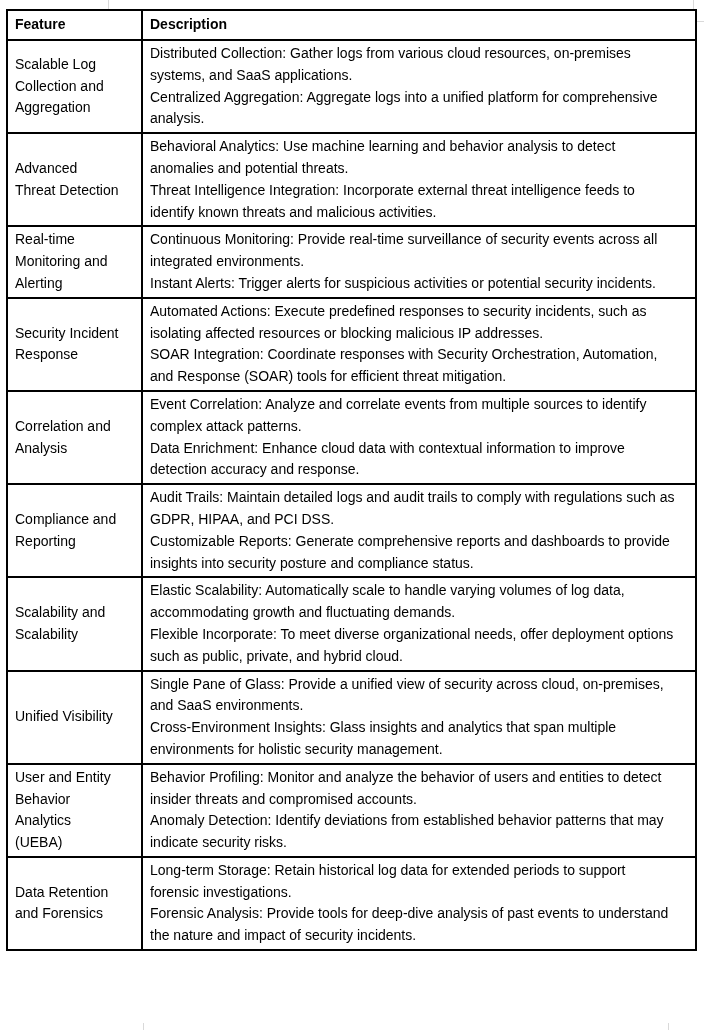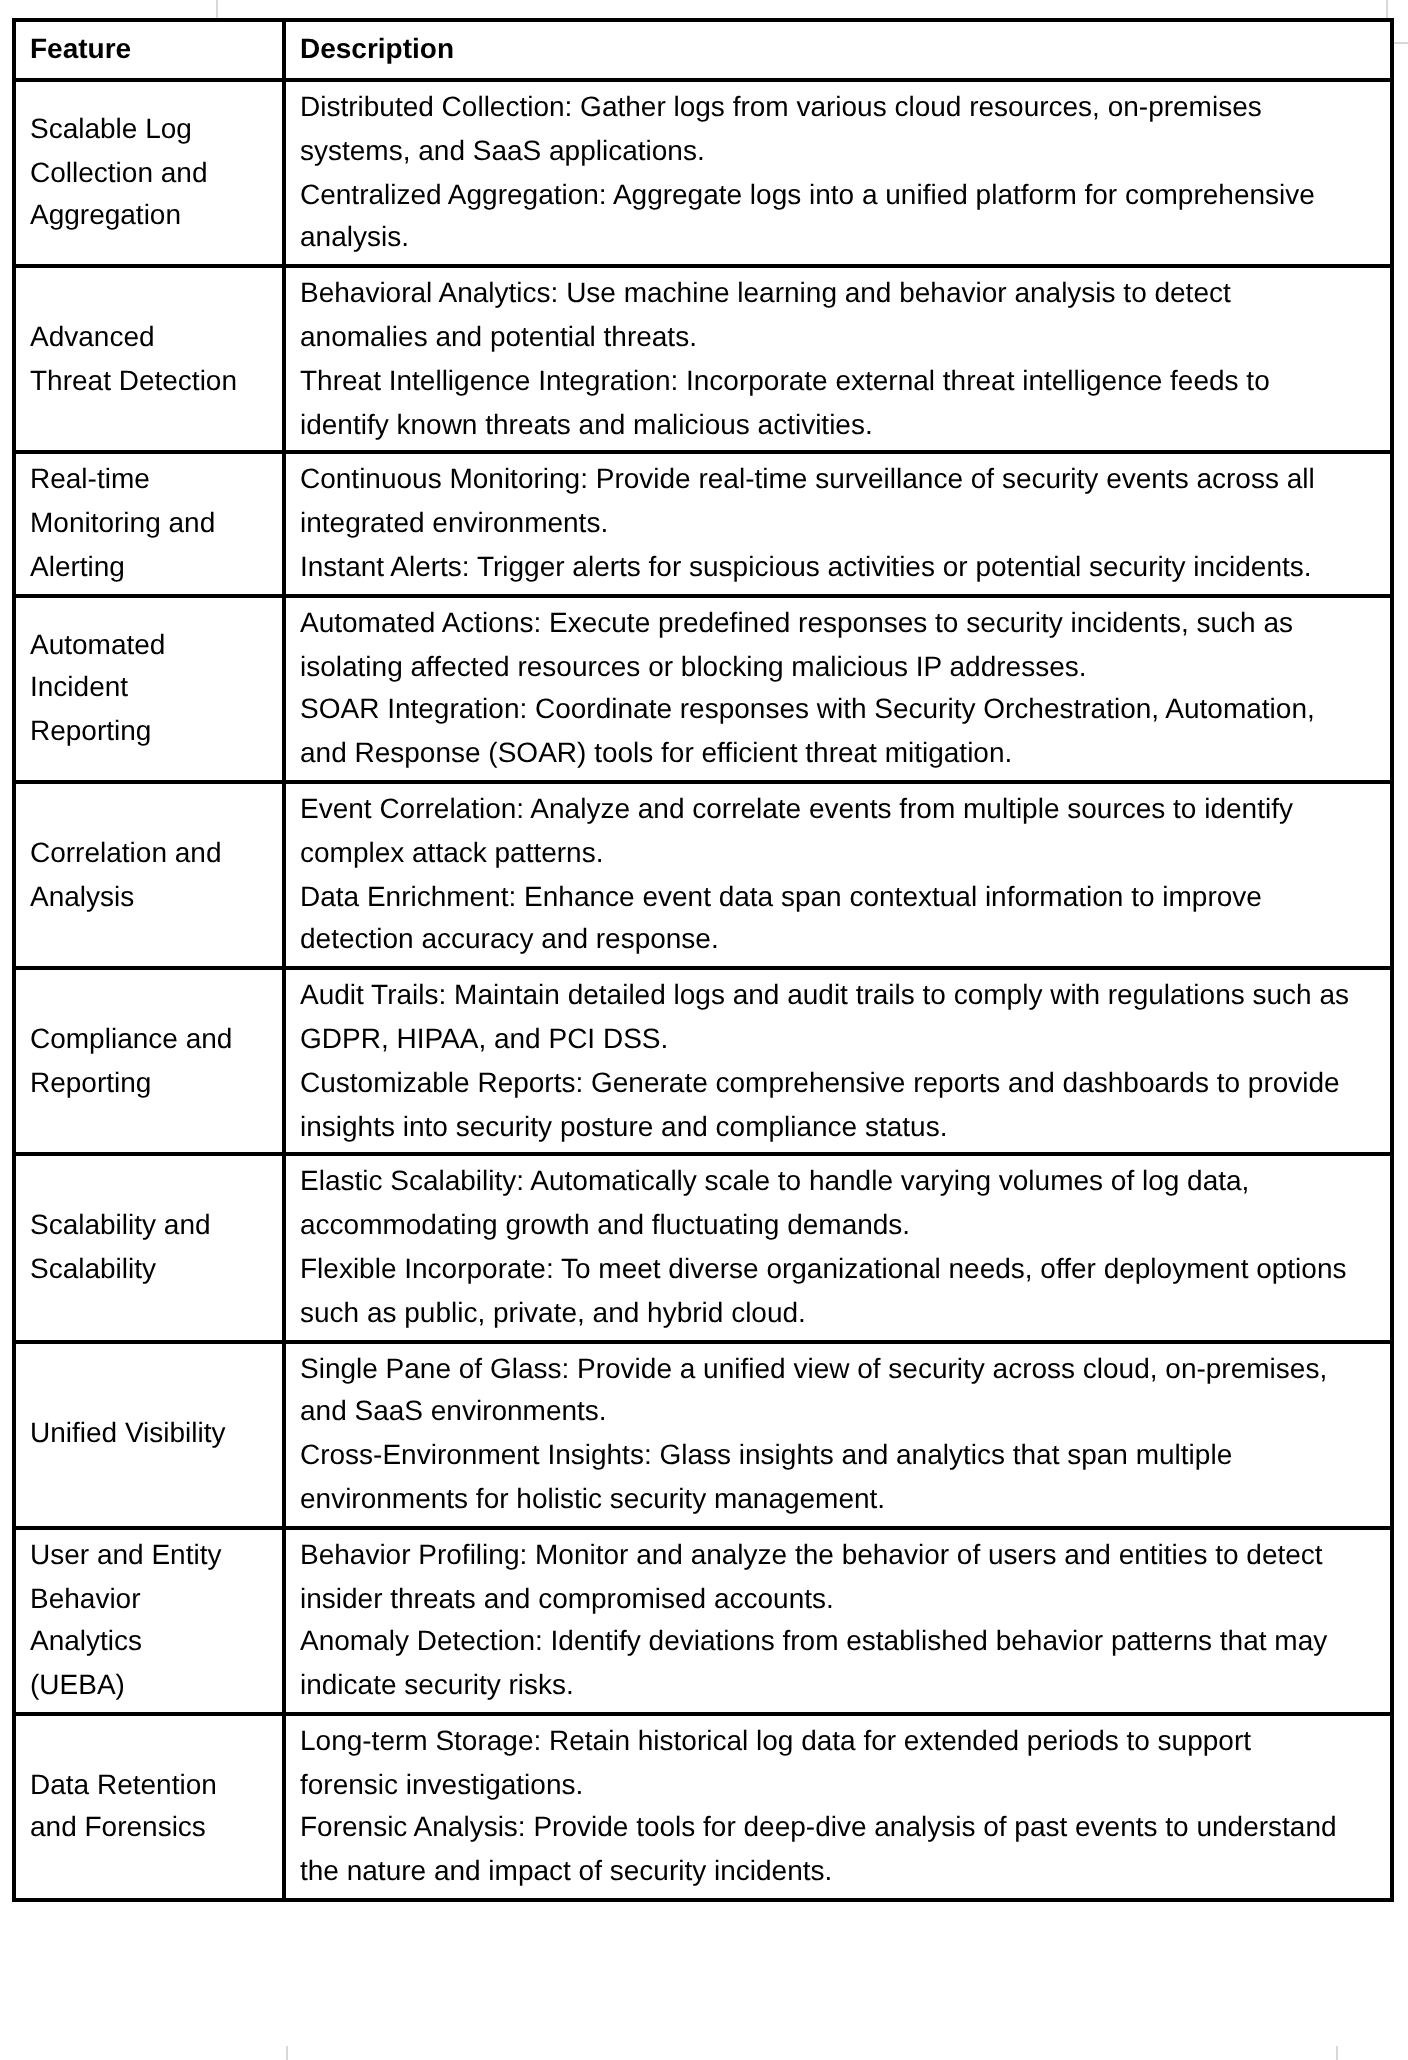--- a/index.html
+++ b/index.html
@@ -103,32 +103,32 @@
 
   <tr>
     <td class="cell-feature">Real-time Monitoring and Alerting</td>
     <td class="cell-description">
           <div class="para">Continuous Monitoring: Provide real-time surveillance of security events across all integrated environments.</div>
           <div class="para">Instant Alerts: Trigger alerts for suspicious activities or potential security incidents.</div>
         </td>
   </tr>
 
   <tr>
-    <td class="cell-feature">Automated Incident Reporting</td>
+    <td class="cell-feature">Security Incident Response</td>
     <td class="cell-description">
           <div class="para">Automated Actions: Execute predefined responses to security incidents, such as isolating affected resources or blocking malicious IP addresses.</div>
           <div class="para">SOAR Integration: Coordinate responses with Security Orchestration, Automation, and Response (SOAR) tools for efficient threat mitigation.</div>
         </td>
   </tr>
 
   <tr>
     <td class="cell-feature">Correlation and Analysis</td>
     <td class="cell-description">
           <div class="para">Event Correlation: Analyze and correlate events from multiple sources to identify complex attack patterns.</div>
-          <div class="para">Data Enrichment: Enhance event data span contextual information to improve detection accuracy and response.</div>
+          <div class="para">Data Enrichment: Enhance cloud data with contextual information to improve detection accuracy and response.</div>
         </td>
   </tr>
 
   <tr>
     <td class="cell-feature">Compliance and Reporting</td>
     <td class="cell-description">
           <div class="para">Audit Trails: Maintain detailed logs and audit trails to comply with regulations such as GDPR, HIPAA, and PCI DSS.</div>
           <div class="para">Customizable Reports: Generate comprehensive reports and dashboards to provide insights into security posture and compliance status.</div>
         </td>
   </tr>

